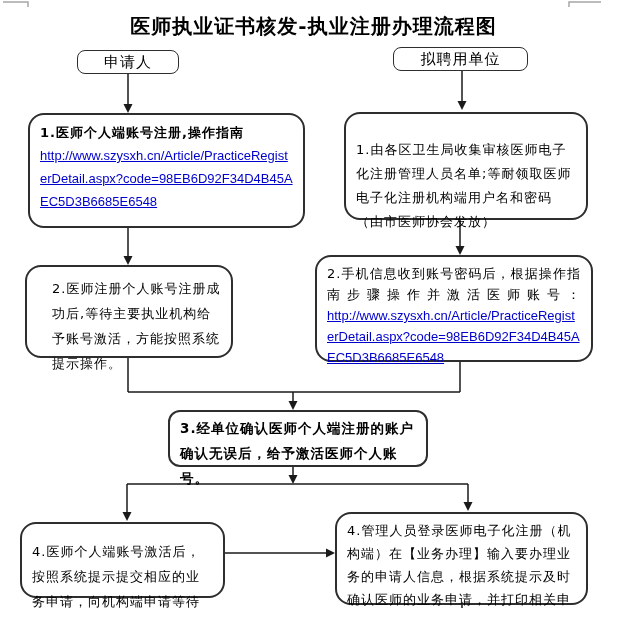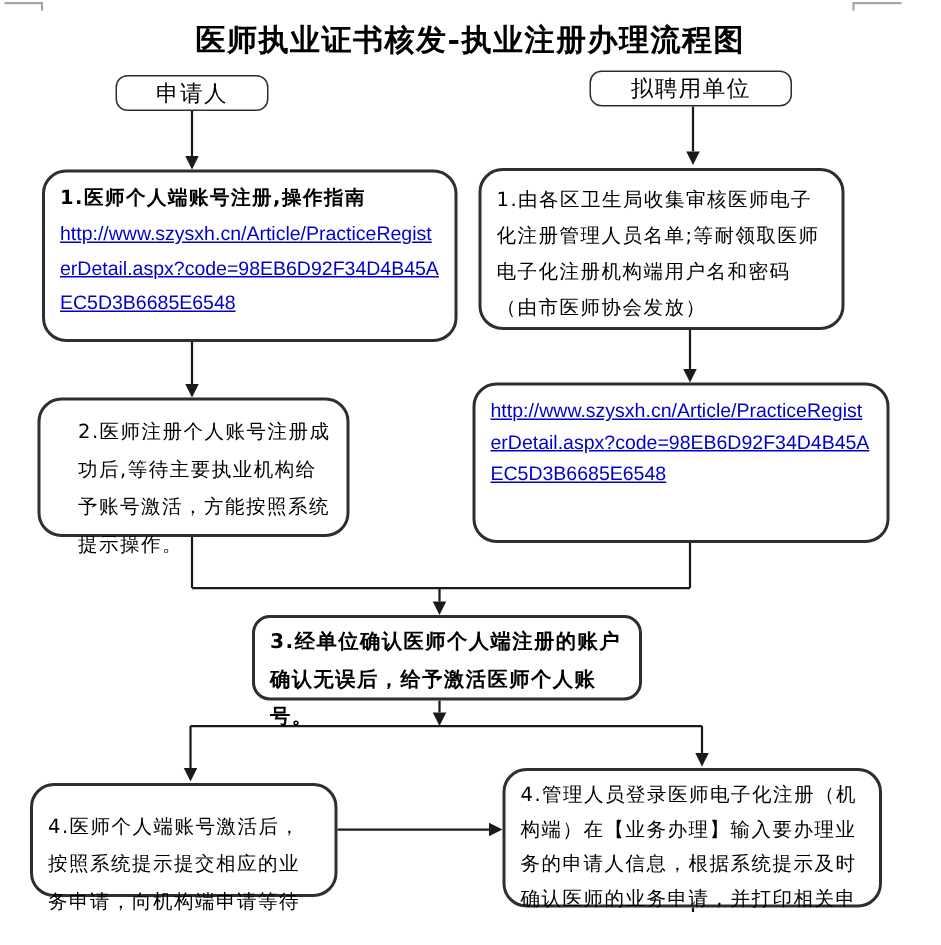--- a/index.html
+++ b/index.html
@@ -25,21 +25,21 @@
   .hdr{
     border-radius:8px;border-width:1.5px;
     display:flex;align-items:center;justify-content:center;
     font-size:15px;letter-spacing:1px;
   }
   #hdr-left{left:77px;top:50px;width:102px;height:24px;}
   #hdr-right{left:393px;top:47px;width:135px;height:24px;}
   .flow{border-radius:16px;padding:6px 10px;font-size:13px;letter-spacing:1px;}
   .flow p{margin:0;}
   #box-l1{left:28px;top:113px;width:277px;height:115px;line-height:23px;}
-  #box-r1{left:319px;top:112px;width:244px;height:108px;line-height:24px;padding-top:8px;}
+  #box-r1{left:344px;top:112px;width:244px;height:108px;line-height:24px;padding-top:24px;}
   #box-l2{left:25px;top:265px;width:208px;height:93px;line-height:25px;padding-top:9px;padding-left:25px;}
   #box-r2{left:315px;top:255px;width:278px;height:107px;line-height:21px;}
   #box-m3{left:168px;top:410px;width:260px;height:57px;line-height:25px;padding-top:4px;font-weight:bold;font-size:13.5px;border-radius:12px;}
   #box-l4{left:20px;top:522px;width:205px;height:76px;line-height:25px;padding-top:15px;}
   #box-r4{left:335px;top:512px;width:253px;height:93px;line-height:23px;padding-top:5px;}
   .blk{display:block;font-weight:bold;}
   .justify-last{display:block;text-align:justify;text-align-last:justify;}
   .link{
     display:block;
     color:#0000cc;text-decoration:underline;
@@ -111,20 +111,21 @@
   <div class="box flow" id="box-r1">
     <p>1.由各区卫生局收集审核医师电子化注册管理人员名单;等耐领取医师电子化注册机构端用户名和密码（由市医师协会发放）</p>
   </div>
 
   <div class="box flow" id="box-l2">
     <p>2.医师注册个人账号注册成功后,等待主要执业机构给予账号激活，方能按照系统提示操作。</p>
   </div>
 
   <div class="box flow" id="box-r2">
     <p>
+      <span class="justify-last">2.手机信息收到账号密码后，根据操作指南步骤操作并激活医师账号：</span>
       <a class="link" href="#">http://www.szysxh.cn/Article/PracticeRegisterDetail.aspx?code=98EB6D92F34D4B45AEC5D3B6685E6548</a>
     </p>
   </div>
 
   <div class="box flow" id="box-m3">
     <p>3.经单位确认医师个人端注册的账户确认无误后，给予激活医师个人账号。</p>
   </div>
 
   <div class="box flow" id="box-l4">
     <p>4.医师个人端账号激活后，按照系统提示提交相应的业务申请，向机构端申请等待审核。</p>

